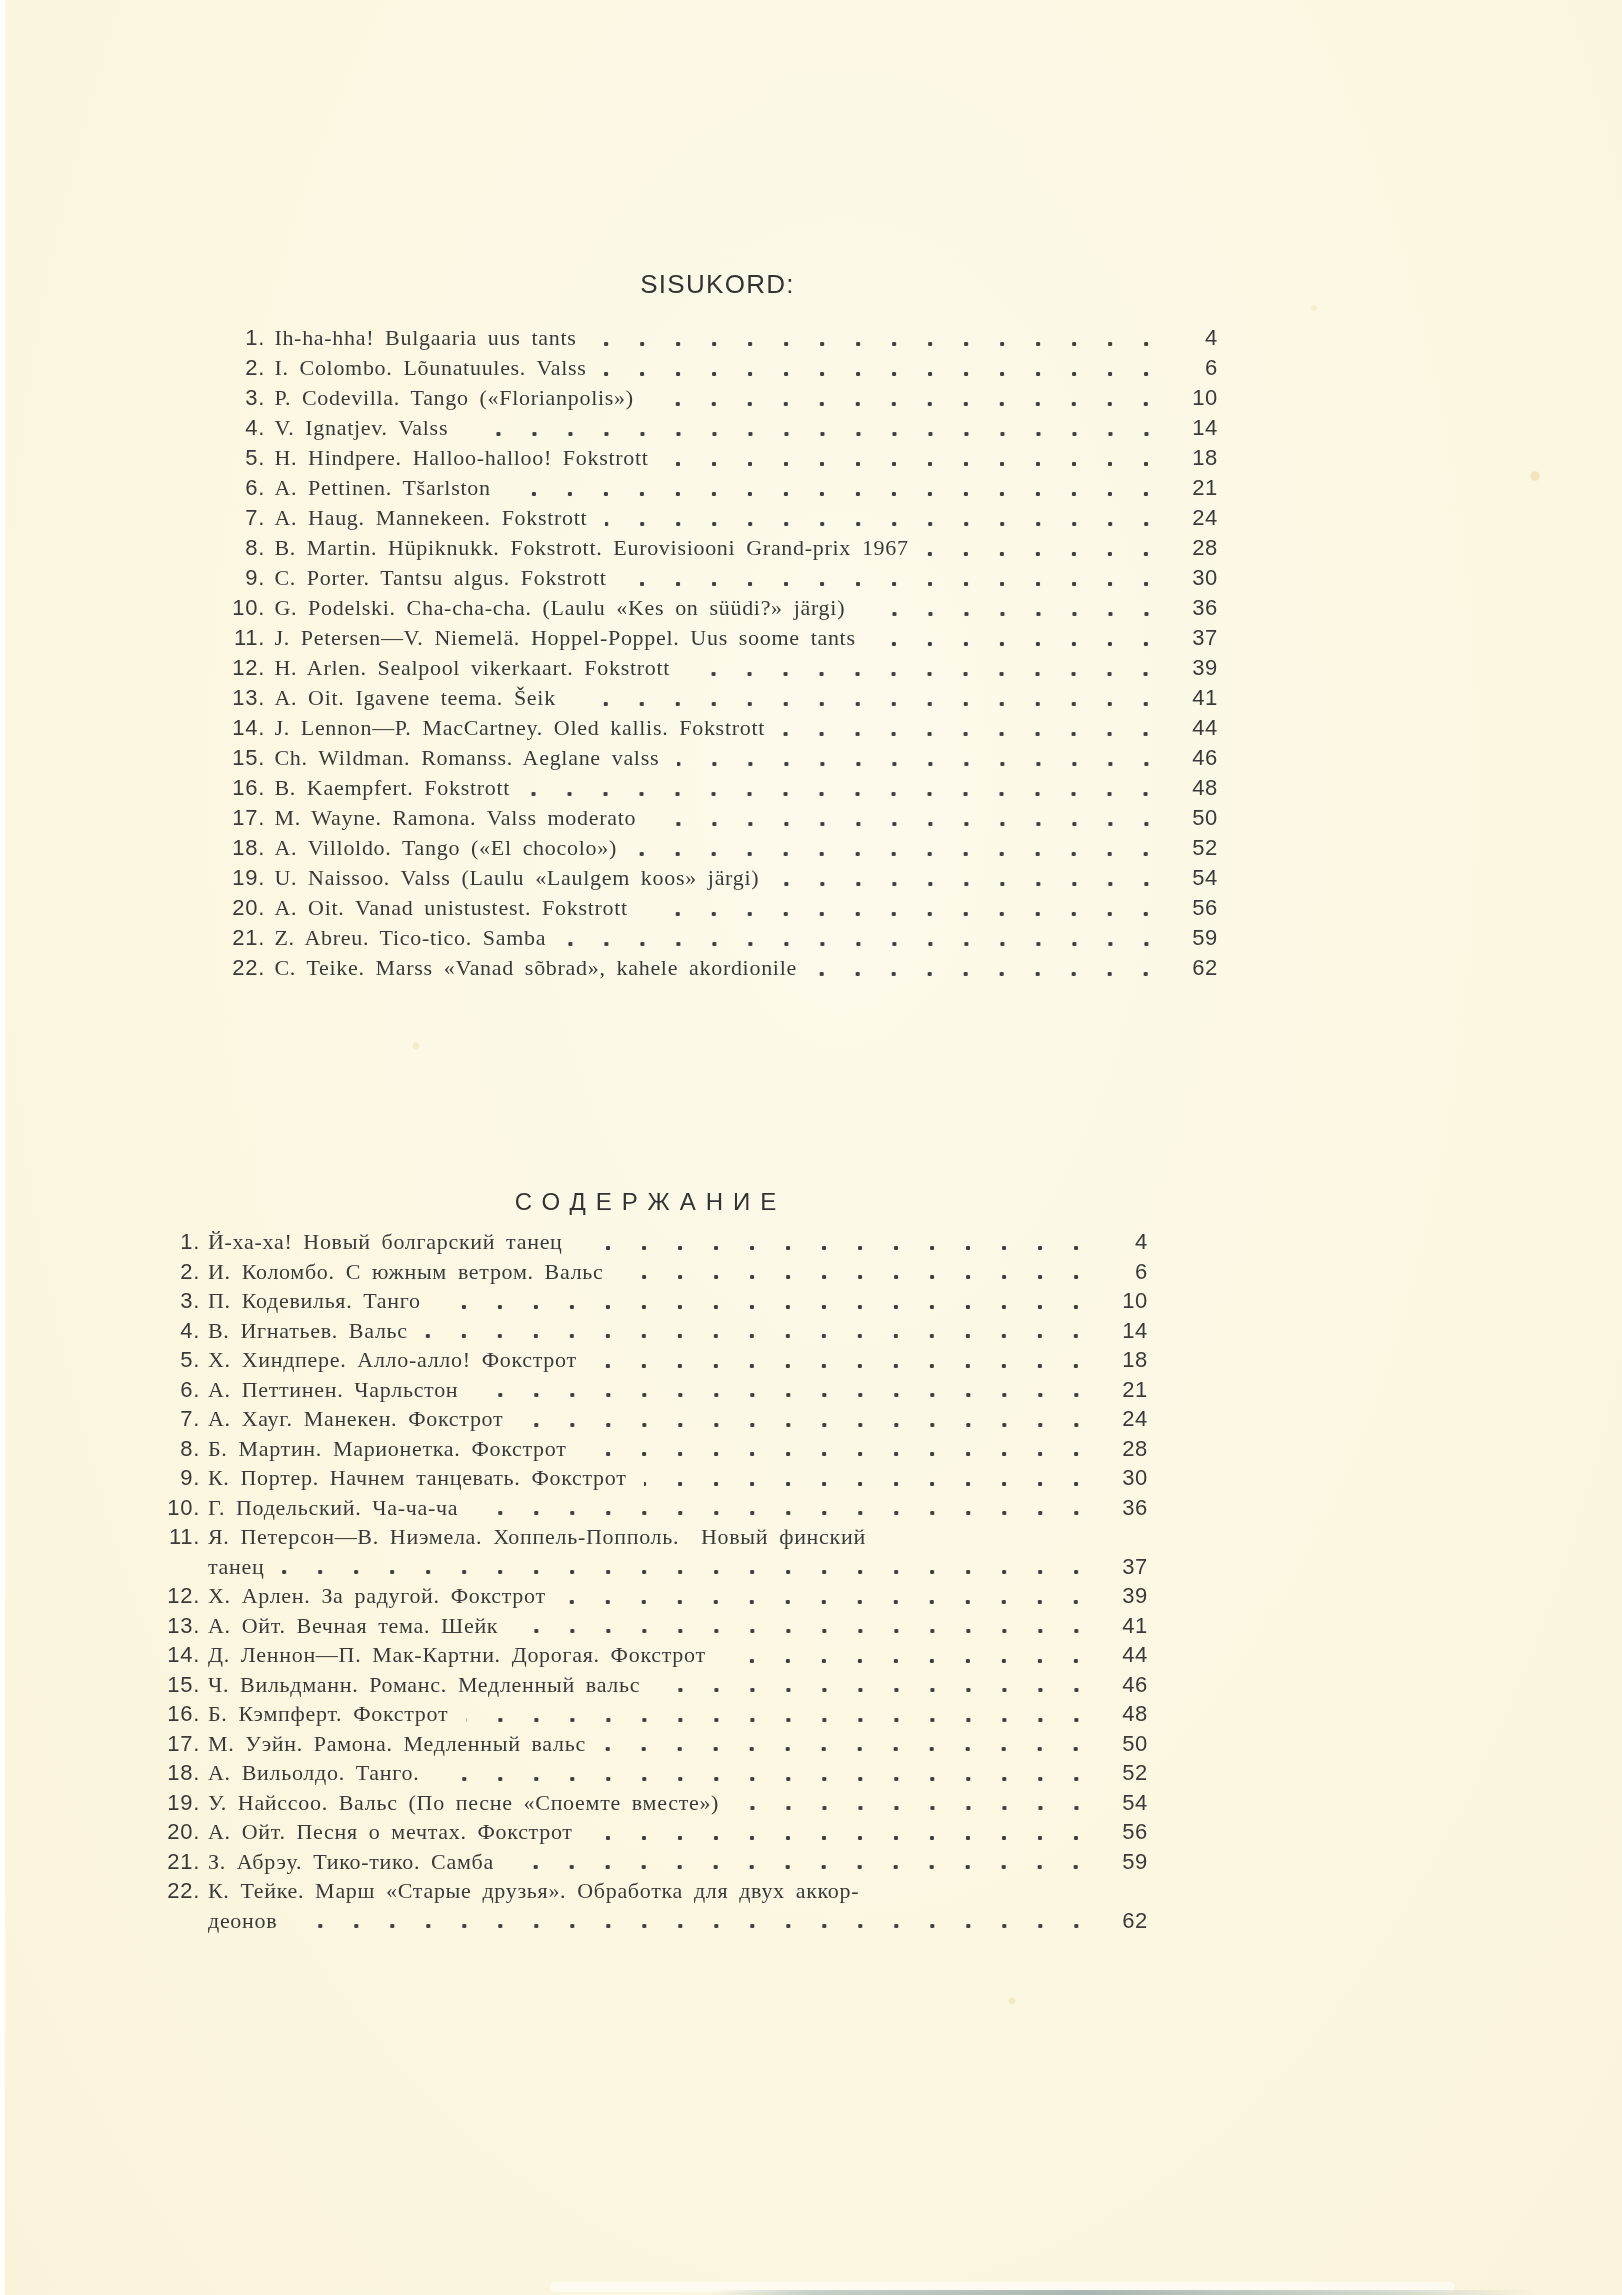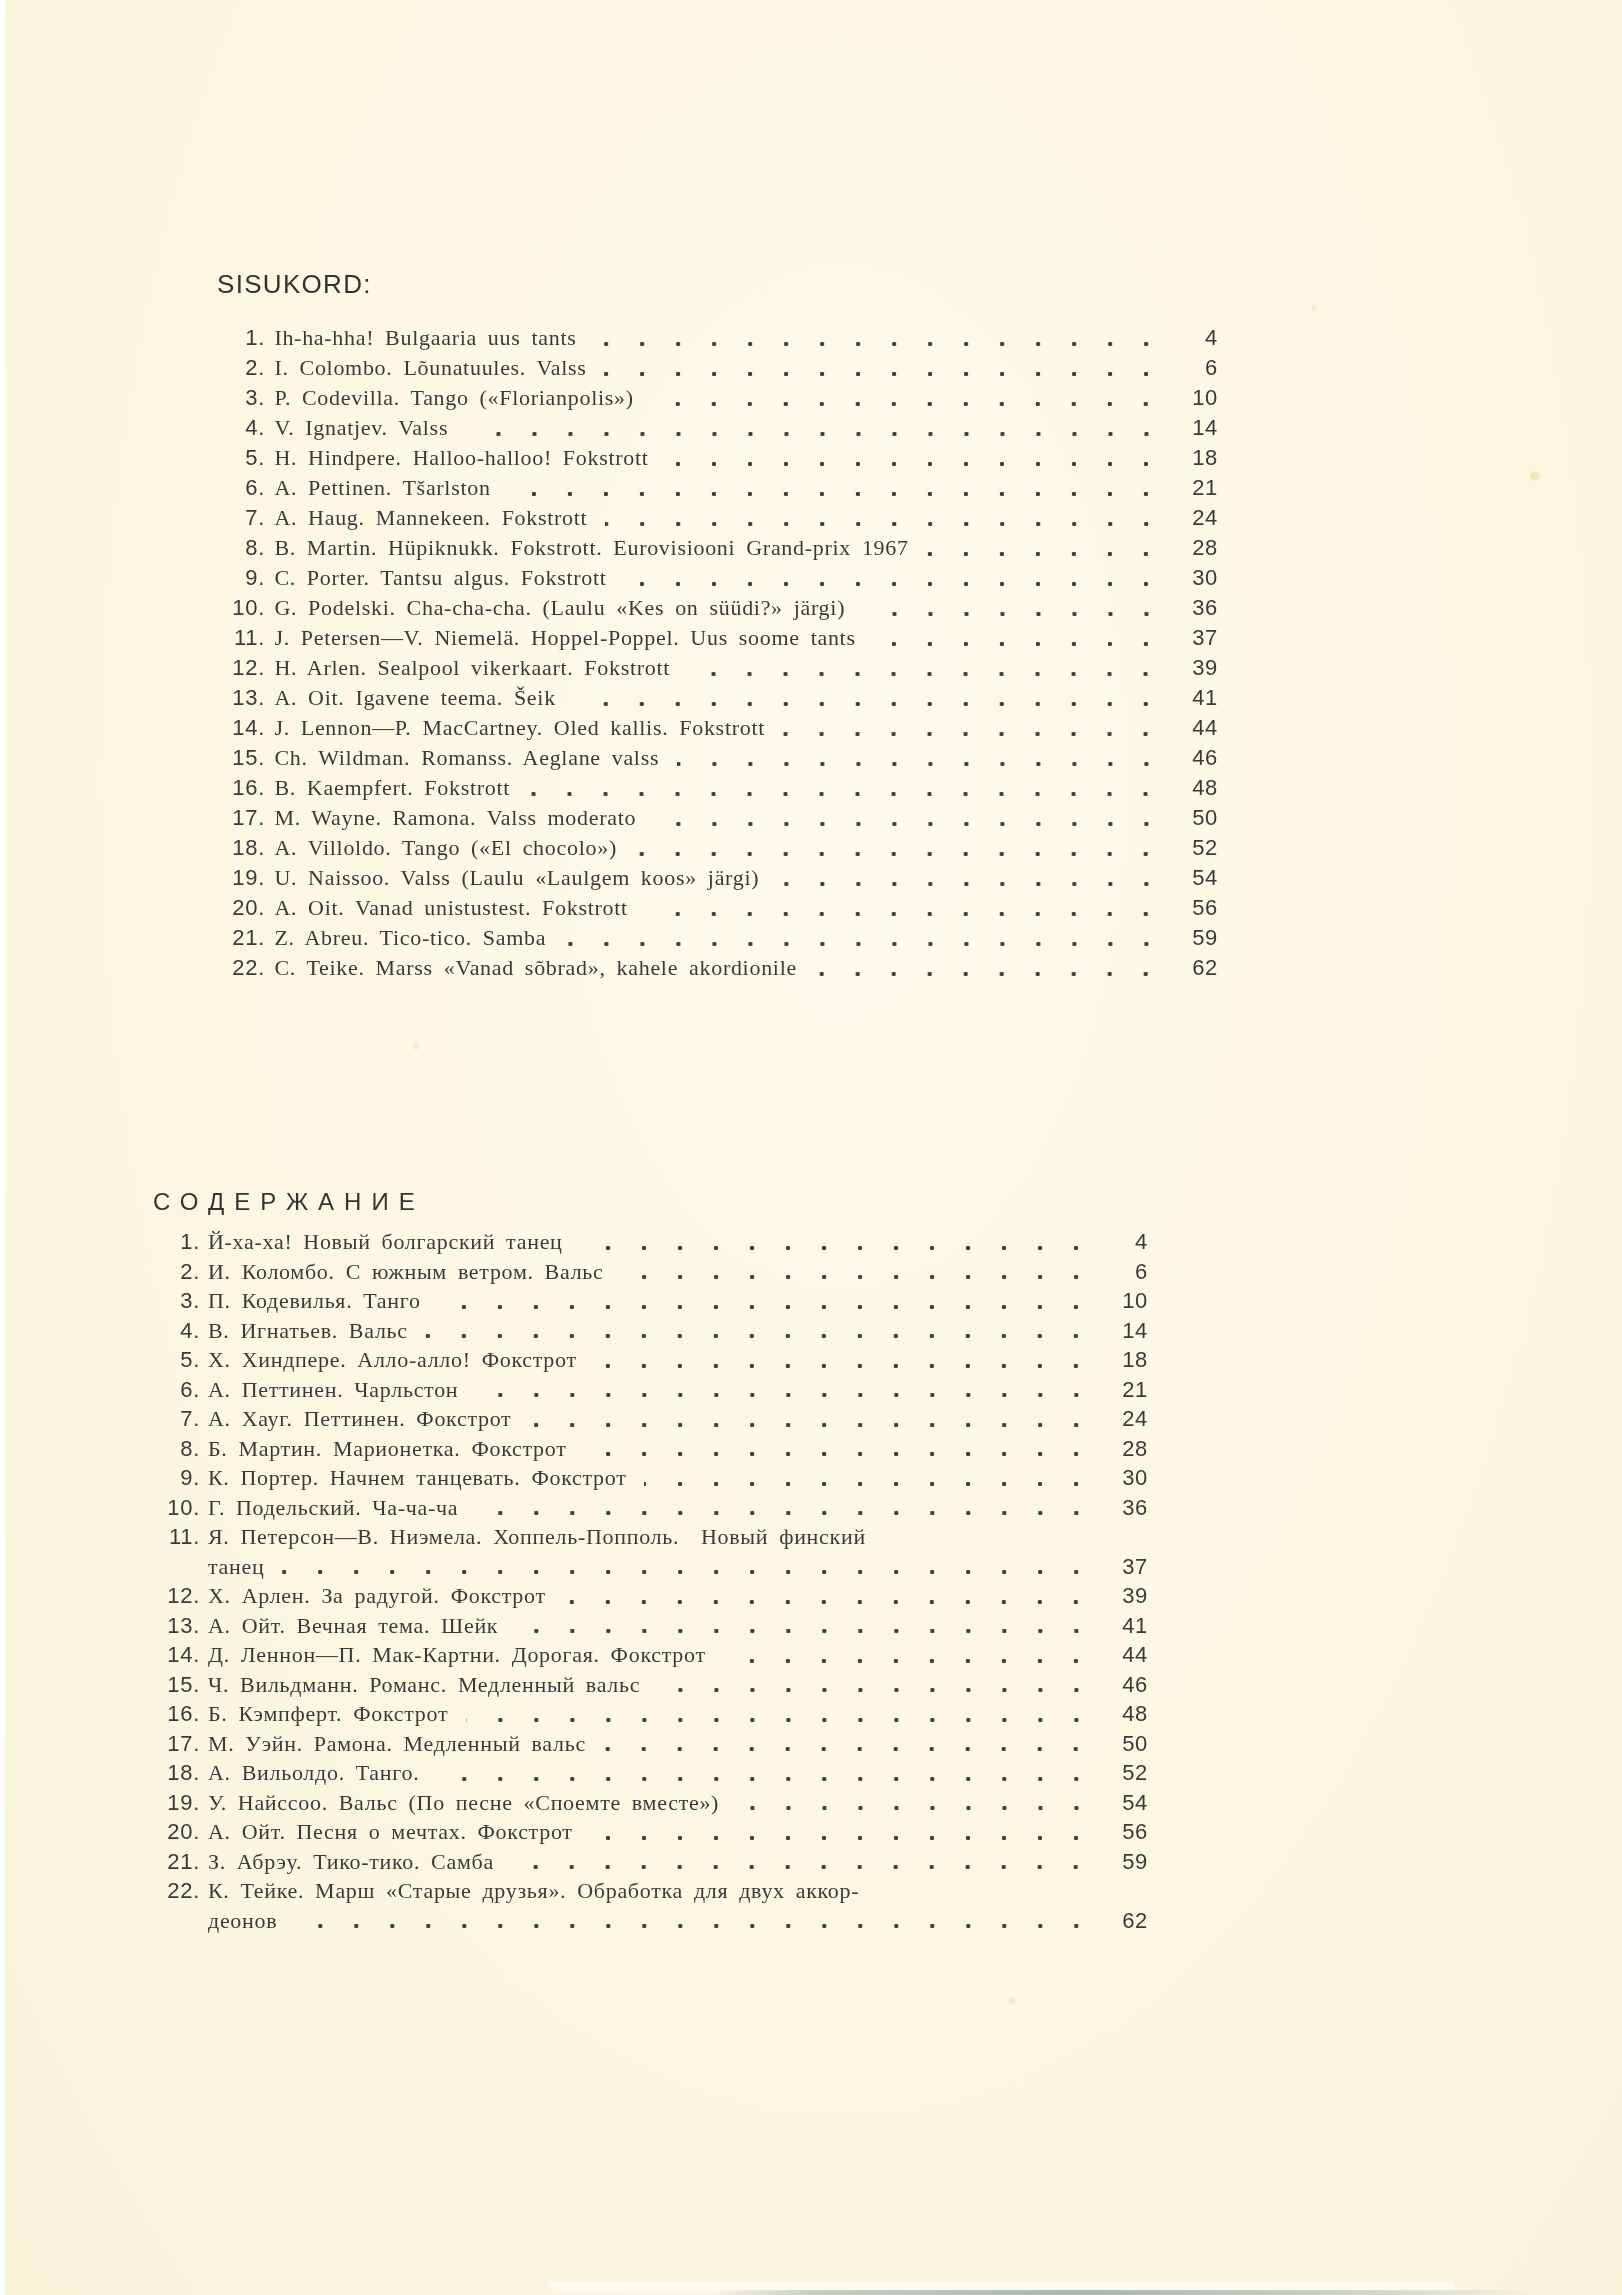--- a/index.html
+++ b/index.html
@@ -32,21 +32,21 @@
   }
   .scan-edge-gray {
     position:absolute; bottom:0; left:710px; width:831px; height:5.4px;
     background:linear-gradient(to right,
       rgba(148,168,168,0) 0%, rgba(148,168,168,.5) 12%,
       rgba(120,142,146,.62) 45%, rgba(148,168,168,.4) 80%, rgba(148,168,168,0) 100%);
   }
 
   .toc { position:absolute; }
   .toc h2 {
-    margin:0; font-weight:400; text-align:left; color:#333;
+    margin:0; font-weight:400; text-align:center; color:#333;
   }
   .toc-et { left:217px; top:269px;  width:1001px; }
   .toc-et h2 { font-size:26px; line-height:31px; letter-spacing:1.3px; margin-bottom:23px; }
   .toc-ru { left:153px; top:1188px; width:995px; }
   .toc-ru h2 { font-size:24px; line-height:28px; letter-spacing:10px; margin-bottom:11px; }
 
   .row {
     display:flex; align-items:baseline;
     font-size:22px; letter-spacing:0.7px; word-spacing:4.7px;
     white-space:nowrap;
@@ -274,21 +274,21 @@
 
         <div class="row">
           <span class="num">6.</span>
           <span class="txt">А. Петтинен. Чарльстон</span>
           <span class="leader"></span>
           <span class="pg">21</span>
         </div>
 
         <div class="row">
           <span class="num">7.</span>
-          <span class="txt">А. Хауг. Петтинен. Фокстрот</span>
+          <span class="txt">А. Хауг. Манекен. Фокстрот</span>
           <span class="leader"></span>
           <span class="pg">24</span>
         </div>
 
         <div class="row">
           <span class="num">8.</span>
           <span class="txt">Б. Мартин. Марионетка. Фокстрот</span>
           <span class="leader"></span>
           <span class="pg">28</span>
         </div>

